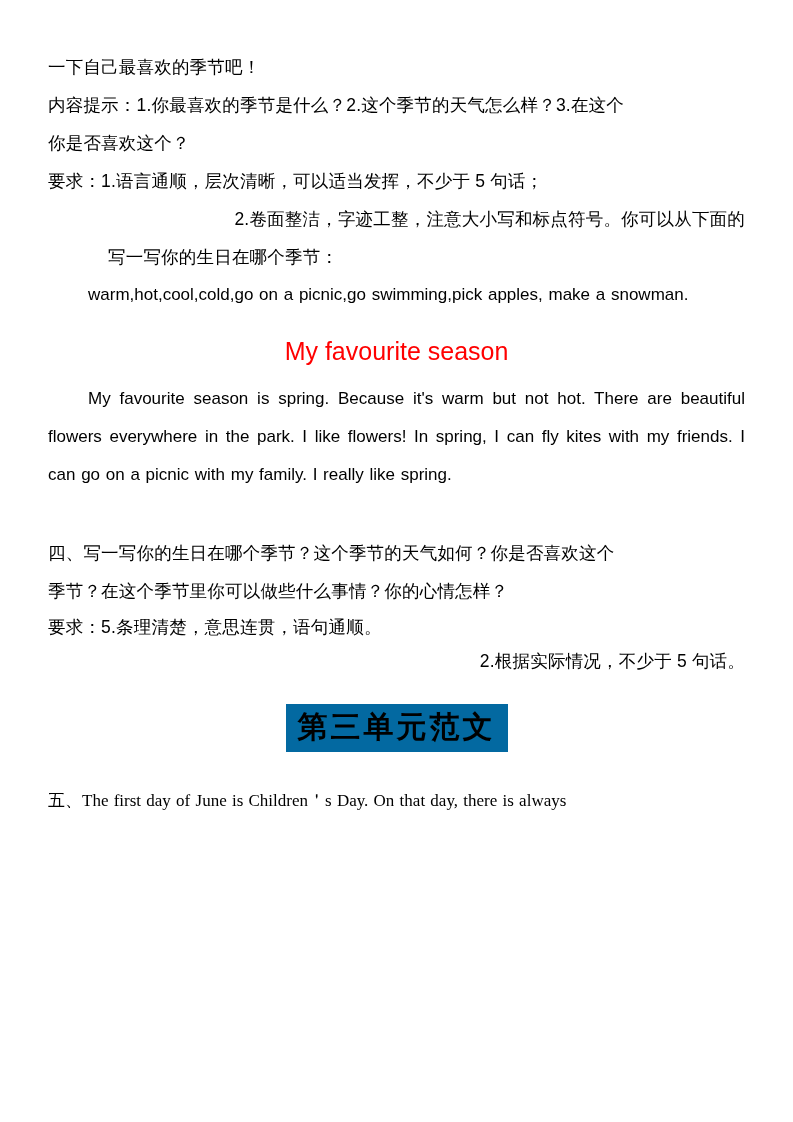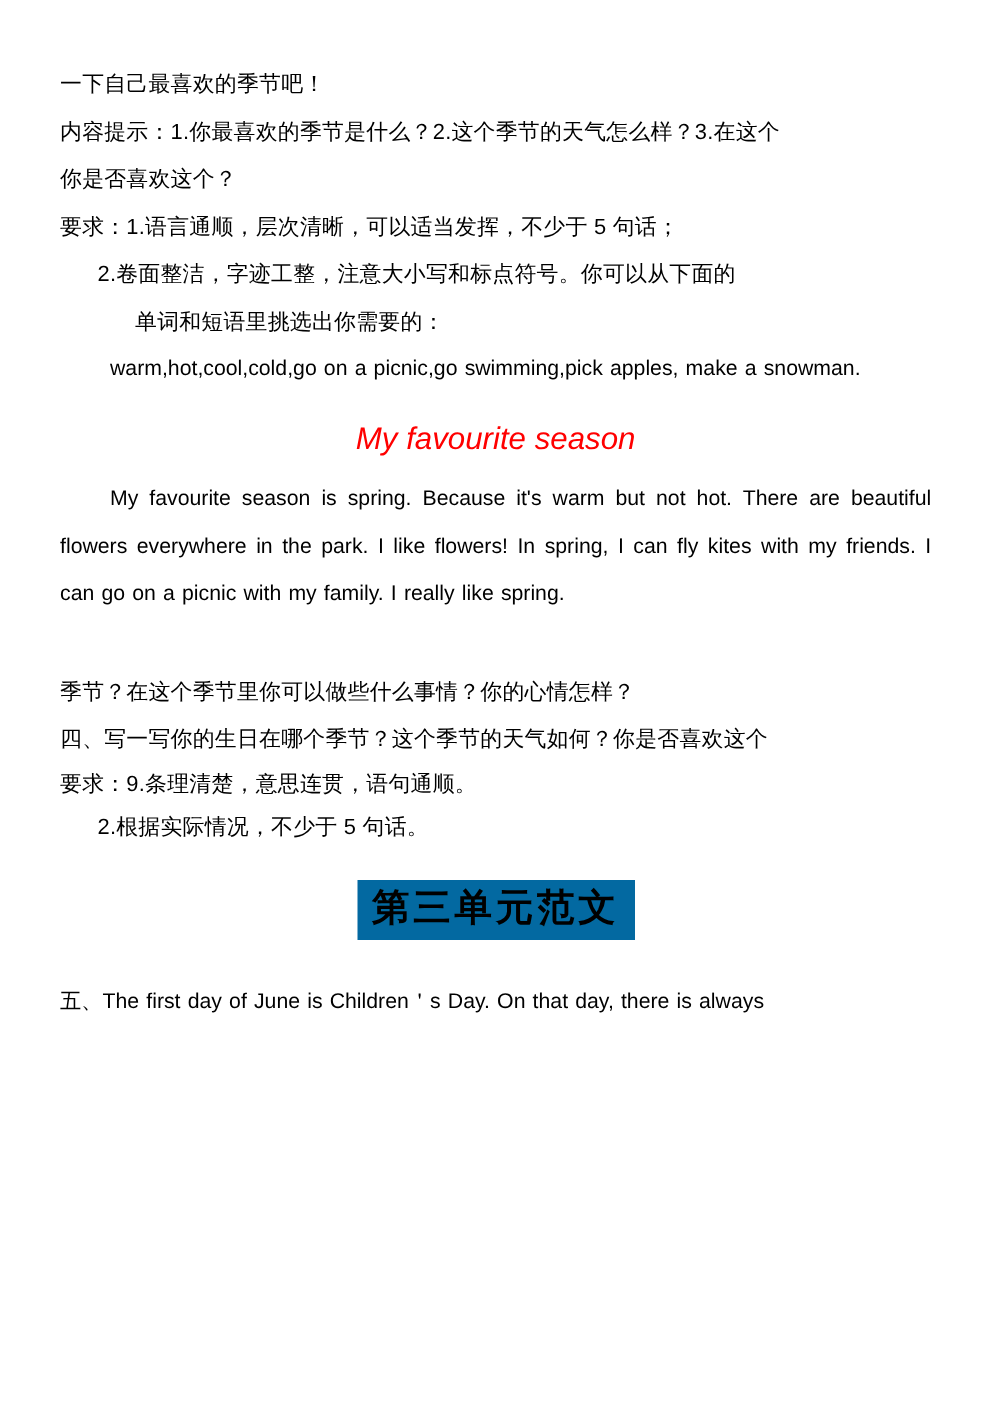--- a/index.html
+++ b/index.html
@@ -25,40 +25,39 @@
   }
   .line {
     font-size: 17px;
     line-height: 38px;
     letter-spacing: 0.2px;
     white-space: pre-wrap;
   }
   .cn {
     font-size: 17.5px;
   }
-  .indent-1 { padding-left: 30px; }
+  .indent-1 { padding-left: 30px; text-align: right; }
   .indent-2 { padding-left: 60px; }
 
   .para {
     font-size: 17px;
     line-height: 38px;
     text-align: justify;
     text-indent: 40px;
     word-spacing: 1px;
   }
-  .para.noindent { text-indent: 0; }
+  .para.noindent { text-indent: 0; font-family: Liberation Serif, serif; }
 
   .title-red {
     color: #ff0000;
     font-size: 25px;
     text-align: center;
     line-height: 54px;
     margin-top: 10px;
     margin-bottom: 2px;
-    font-style: italic;
   }
   .gap-large { height: 40px; }
 
   .unit-title-wrap {
     text-align: center;
     margin-top: 26px;
     margin-bottom: 30px;
   }
   .unit-title {
     display: inline-block;
@@ -83,33 +82,33 @@
 </head>
 <body>
 
 <div class="page">
 
   <div class="line cn">一下自己最喜欢的季节吧！</div>
   <div class="line cn">内容提示：1.你最喜欢的季节是什么？2.这个季节的天气怎么样？3.在这个</div>
   <div class="line cn">你是否喜欢这个？</div>
   <div class="line cn">要求：1.语言通顺，层次清晰，可以适当发挥，不少于 5 句话；</div>
   <div class="line cn indent-1">2.卷面整洁，字迹工整，注意大小写和标点符号。你可以从下面的</div>
-  <div class="line cn indent-2">单词和短语里挑选出你需要的：</div>
+  <div class="line cn indent-2">写一写你的生日在哪个季节：</div>
 
   <div class="wordlist">warm,hot,cool,cold,go on a picnic,go swimming,pick apples, make a snowman.</div>
 
   <div class="title-red">My favourite season</div>
 
   <div class="para">My favourite season is spring. Because it's warm but not hot. There are beautiful flowers everywhere in the park. I like flowers! In spring, I can fly kites with my friends. I can go on a picnic with my family. I really like spring.</div>
 
   <div class="gap-large"></div>
 
+  <div class="line cn">四、写一写你的生日在哪个季节？这个季节的天气如何？你是否喜欢这个</div>
   <div class="line cn">季节？在这个季节里你可以做些什么事情？你的心情怎样？</div>
-  <div class="line cn">四、写一写你的生日在哪个季节？这个季节的天气如何？你是否喜欢这个</div>
-  <div class="line cn tight">要求：9.条理清楚，意思连贯，语句通顺。</div>
+  <div class="line cn tight">要求：5.条理清楚，意思连贯，语句通顺。</div>
   <div class="line cn indent-1 tight">2.根据实际情况，不少于 5 句话。</div>
 
 
   <div class="unit-title-wrap">
     <span class="unit-title">第三单元范文</span>
   </div>
 
   <div class="para noindent">五、The first day of June is Children＇s Day. On that day, there is always</div>
 
 </div>

